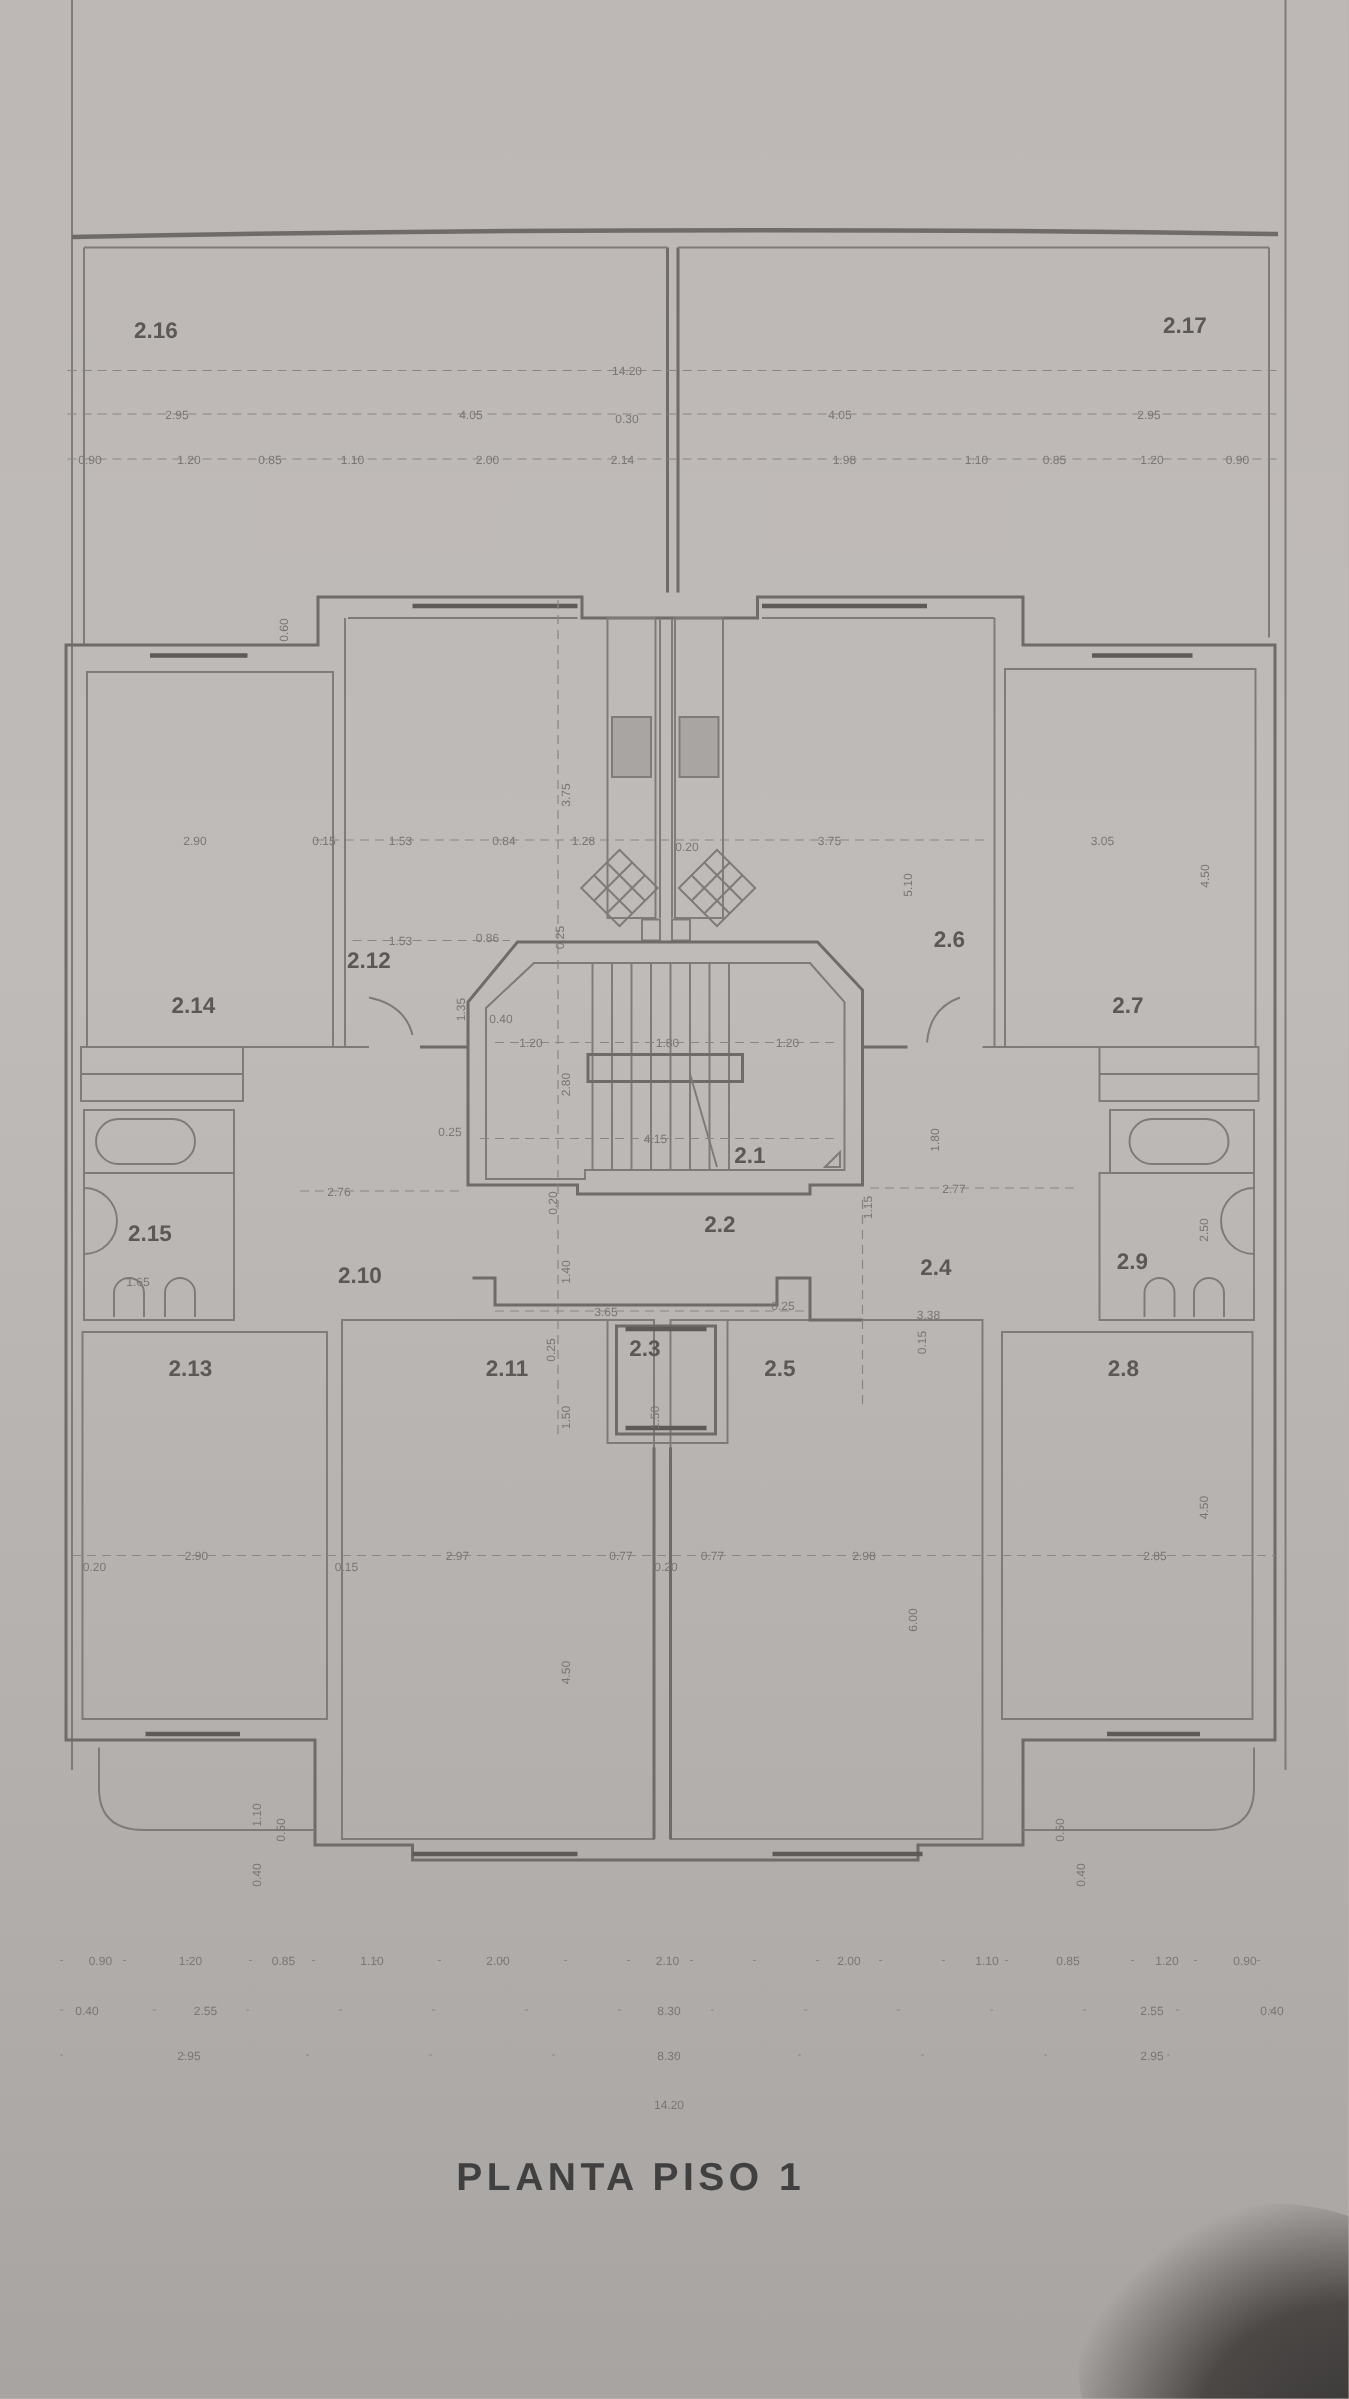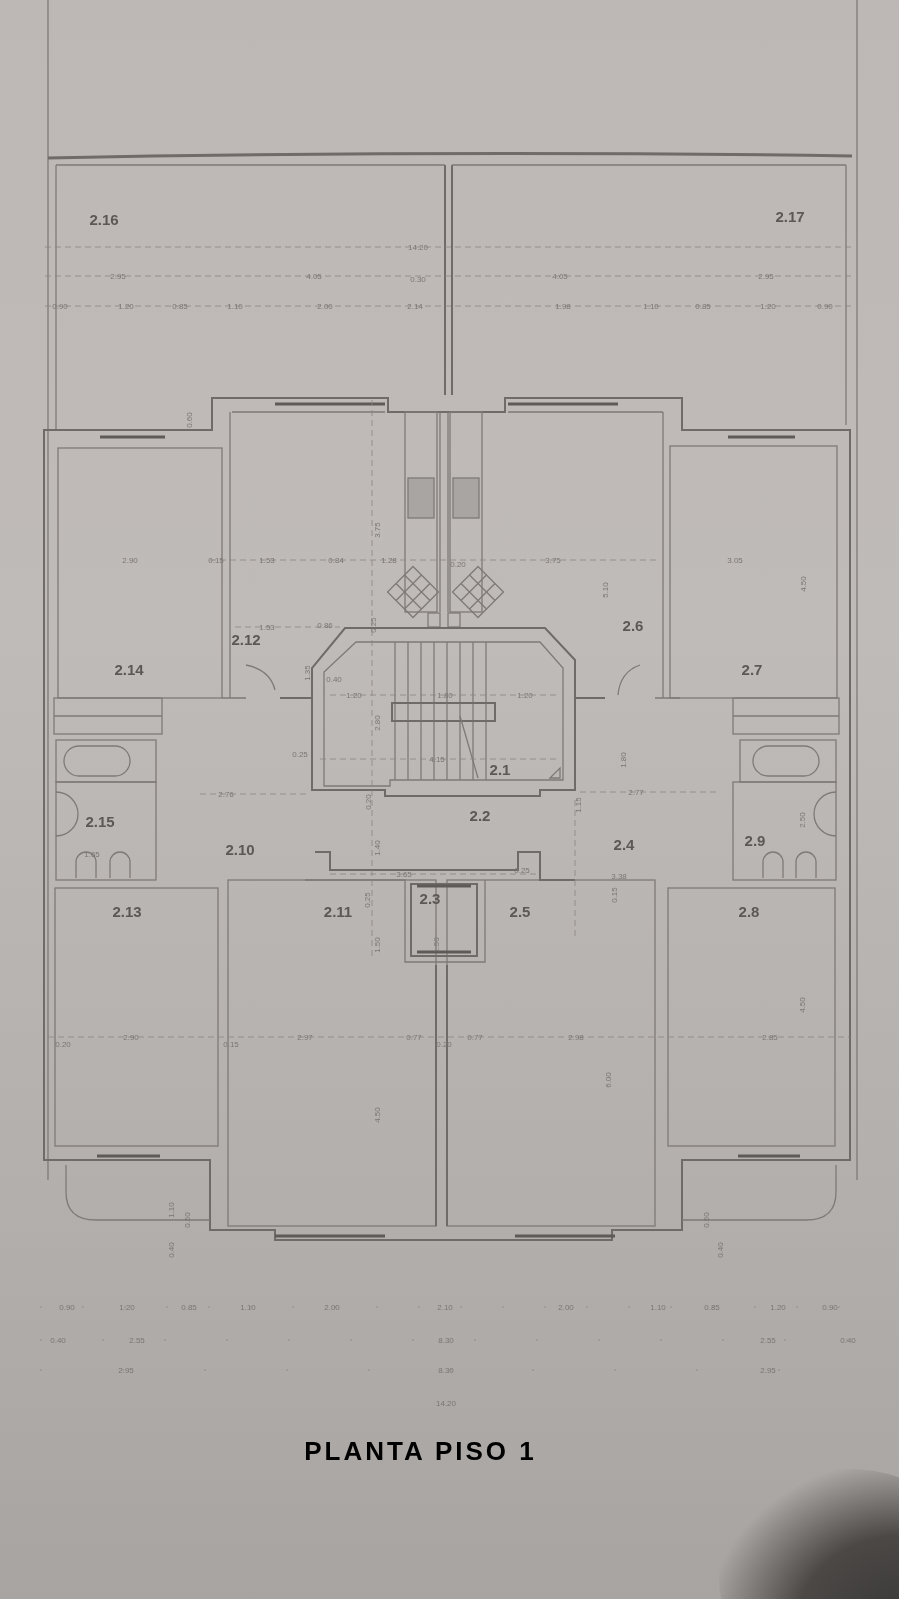--- a/index.html
+++ b/index.html
@@ -22,21 +22,21 @@
   .wall { fill: none; stroke: #6f6b69; stroke-width: 2; }
   .wall-thin { fill: none; stroke: #7e7a78; stroke-width: 1.3; }
   .window { fill: none; stroke: #5e5a58; stroke-width: 3; }
   .dimline { stroke: #8a8684; stroke-width: 0.8; stroke-dasharray: 6 4; }
   .room-label { font-family: "Liberation Sans", sans-serif; font-weight: 700; font-size: 15px; fill: #5c5856; }
   .dim { font-family: "Liberation Sans", sans-serif; font-size: 8px; fill: #7a7674; }
   .dim-v { font-family: "Liberation Sans", sans-serif; font-size: 8px; fill: #7a7674; }
   .title {
     position: absolute; left: 0; width: 841px; top: 1436px; text-align: center;
     font-family: "Liberation Sans", sans-serif; font-weight: 700; font-size: 26px;
-    letter-spacing: 3px; color: #000000;
+    letter-spacing: 3px; color: #404040;
   }
 </style>
 </head>
 <body>
 
 <div class="paper"></div>
 
 <svg id="plan" width="899" height="1599" viewBox="0 0 899 1599">
 
   <line x1="48" y1="0" x2="48" y2="1180" class="wall-thin"></line>

